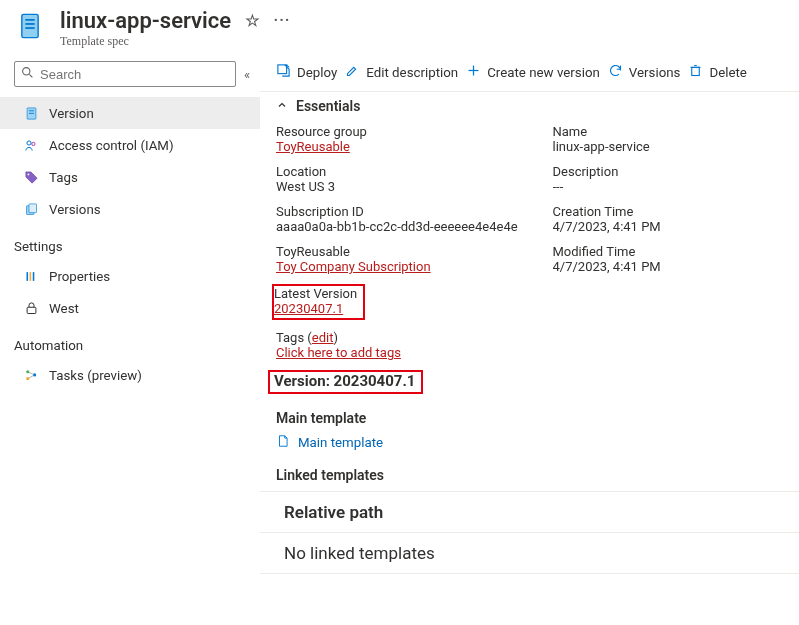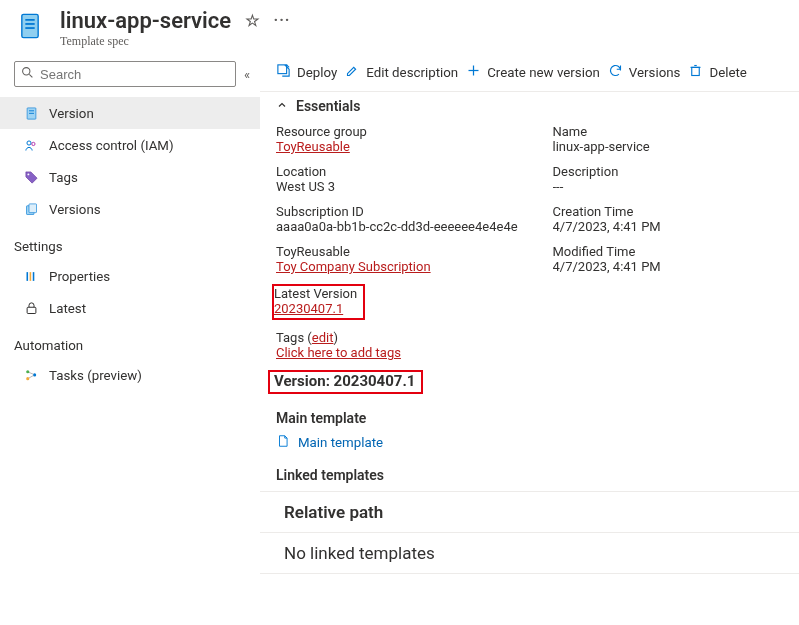--- a/index.html
+++ b/index.html
@@ -279,21 +279,21 @@
       <span>Properties</span>
     </div>
 
     <div class="nav-item">
       <span class="nicon">
         <svg width="15" height="15" viewBox="0 0 24 24">
             <rect x="5" y="10" width="14" height="10" rx="1.5" fill="none" stroke="#323130" stroke-width="1.6"></rect>
             <path d="M8 10V7a4 4 0 018 0v3" fill="none" stroke="#323130" stroke-width="1.6"></path>
           </svg>
       </span>
-      <span>Latest</span>
+      <span>West</span>
     </div>
 
     <div class="nav-group-title">Automation</div>
 
     <div class="nav-item">
       <span class="nicon">
         <svg width="15" height="15" viewBox="0 0 24 24">
             <circle cx="6" cy="6" r="2.5" fill="#4caf50"></circle>
             <circle cx="6" cy="17" r="2.5" fill="#f2a93b"></circle>
             <circle cx="17" cy="11" r="2.5" fill="#0078d4"></circle>

